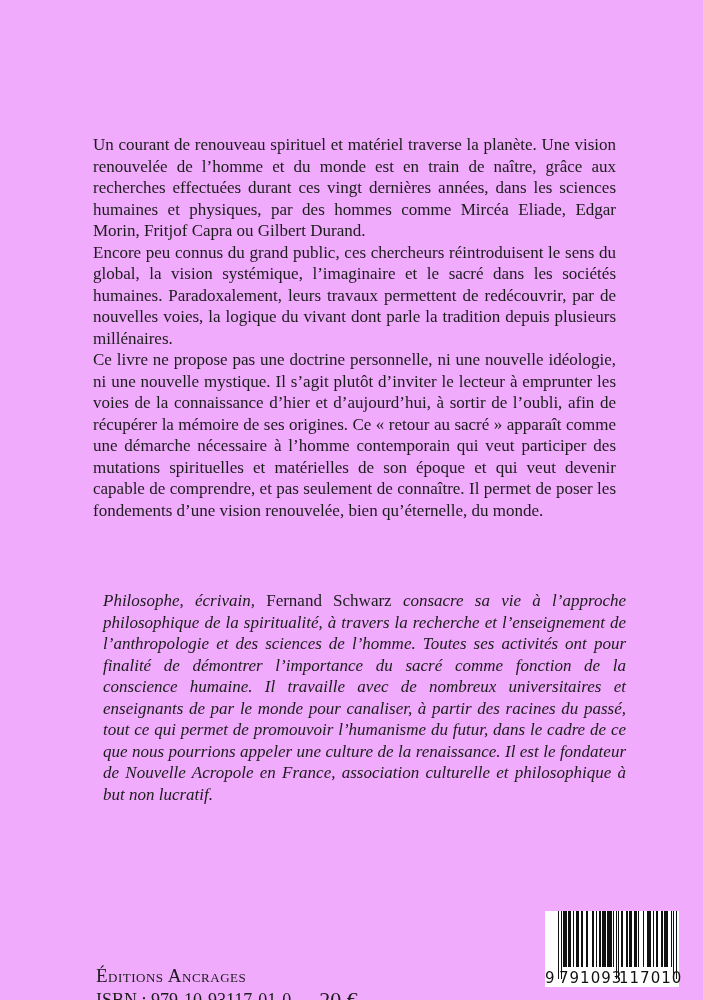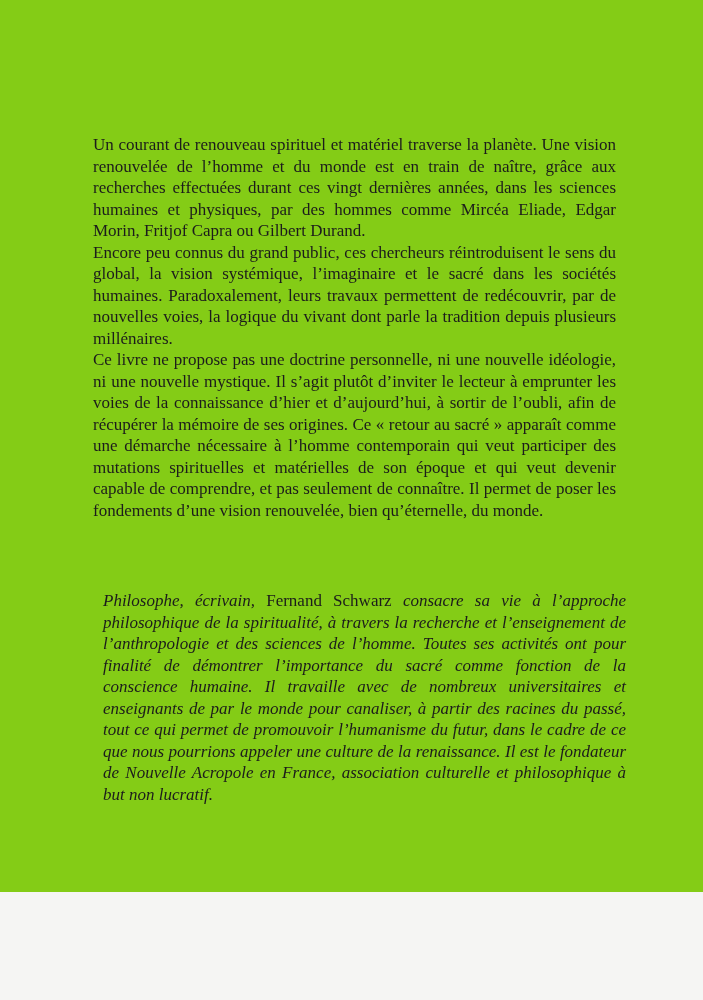--- a/index.html
+++ b/index.html
@@ -4,22 +4,22 @@
 <title>Book back cover</title>
 <style>
   html, body { margin: 0; padding: 0; }
   body {
     width: 703px; height: 1000px;
     background: #f5f5f3;
     font-family: "Liberation Serif", "DejaVu Serif", serif;
   }
   .cover {
     position: relative;
-    width: 703px; height: 892px;
-    background: #84cc16;
+    width: 703px; height: 1000px;
+    background: #f0abfc;
     overflow: hidden;
     color: #1c1c1c;
   }
   
   .synopsis {
     position: absolute;
     left: 93px; top: 134px; width: 523px;
     font-size: 17px; line-height: 21.5px;
     text-align: justify;
   }

